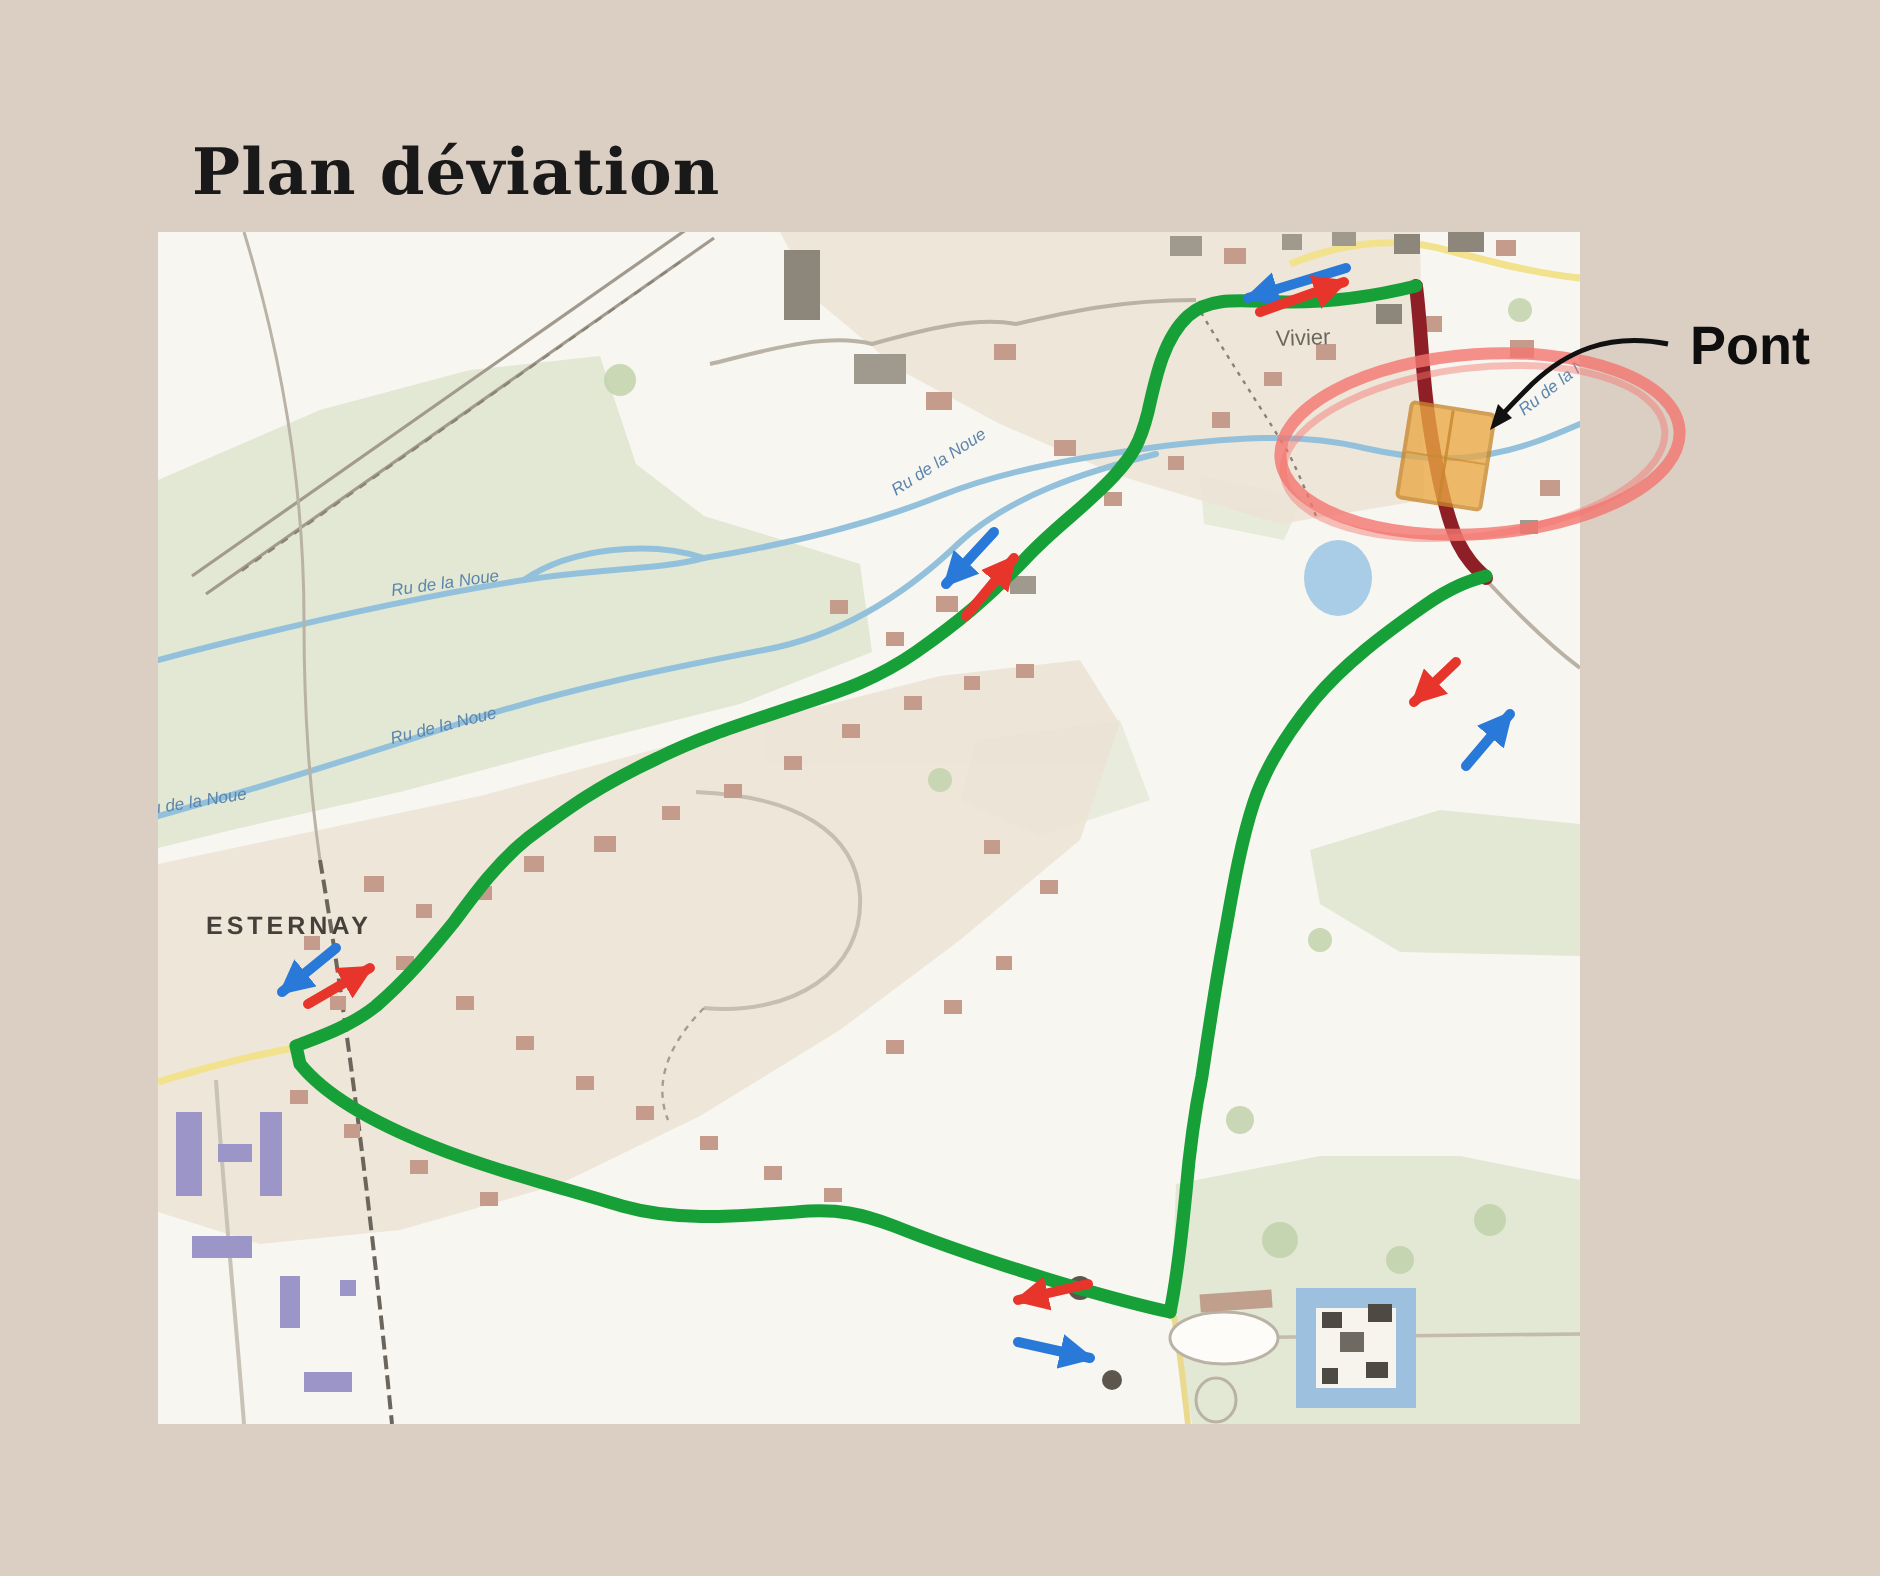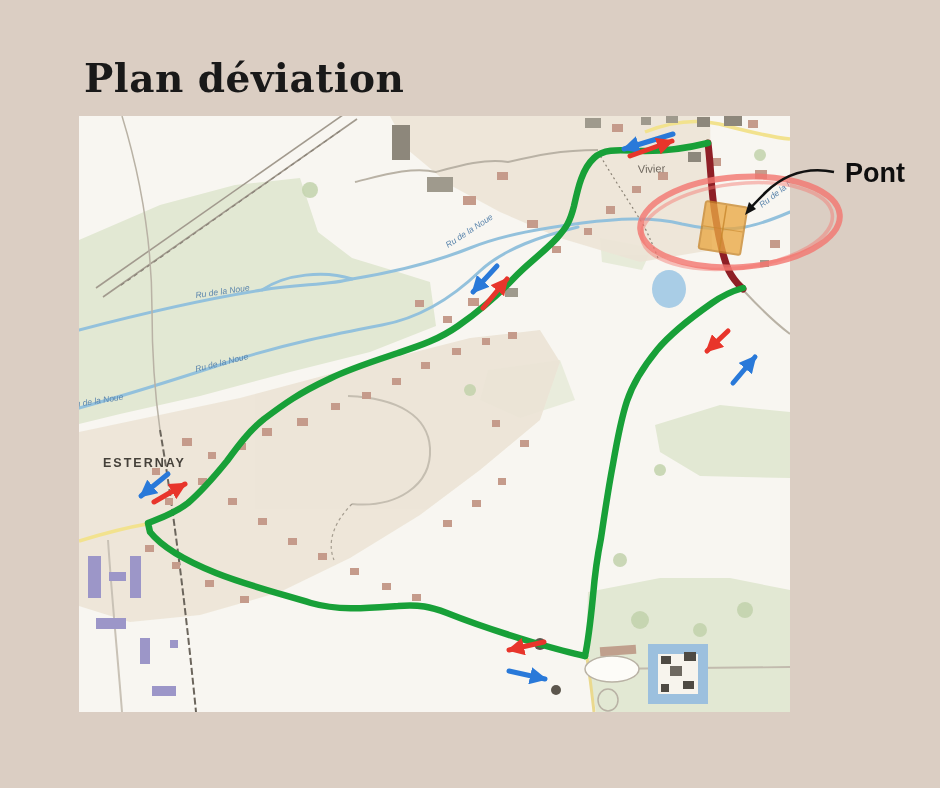--- a/index.html
+++ b/index.html
@@ -2,23 +2,23 @@
 <html style="--page-bg: #dbcec3; --title-color: #191919; --map-bg: #f8f6f1; --field-green: #e2e8d3; --urban-beige: #ece4d6; --river-blue: #93c1dc; --road-yellow: #f2e28e; --route-green: #18a038; --closed-red: #8e1f26; --bridge-orange: #eaa844; --ellipse-red: #f3756f; --arrow-blue: #2979d9; --arrow-red: #e8352b; --label-blue: #5c86ad;"><head>
 <meta charset="utf-8">
 <style>
   html,body{margin:0;padding:0;}
   body{
     width:940px;height:788px;position:relative;overflow:hidden;
     background:var(--page-bg,#dbcec3);
     font-family:"Liberation Sans",sans-serif;
   }
   .page-title{
-    position:absolute;left:84px;top:55px;margin:0;
+    position:absolute;left:84px;top:55px;margin:12px;
     font-family:"DejaVu Serif","Liberation Serif",serif;
-    font-size:39px;font-weight:800;letter-spacing:.5px;
+    font-size:32px;font-weight:800;letter-spacing:.5px;
     color:var(--title-color,#191919);
   }
   svg{position:absolute;left:0;top:0;}
   text{font-family:"Liberation Sans",sans-serif;}
   .river-label{font-style:italic;fill:var(--label-blue,#5c86ad);font-size:8.5px;}
   .town-label{fill:#45413a;font-size:12.5px;font-weight:700;letter-spacing:2px;}
   .village-label{fill:#6e675e;font-size:11px;}
   .pont-label{fill:#0e0e0e;font-size:27px;font-weight:700;}
 </style>
 </head>

